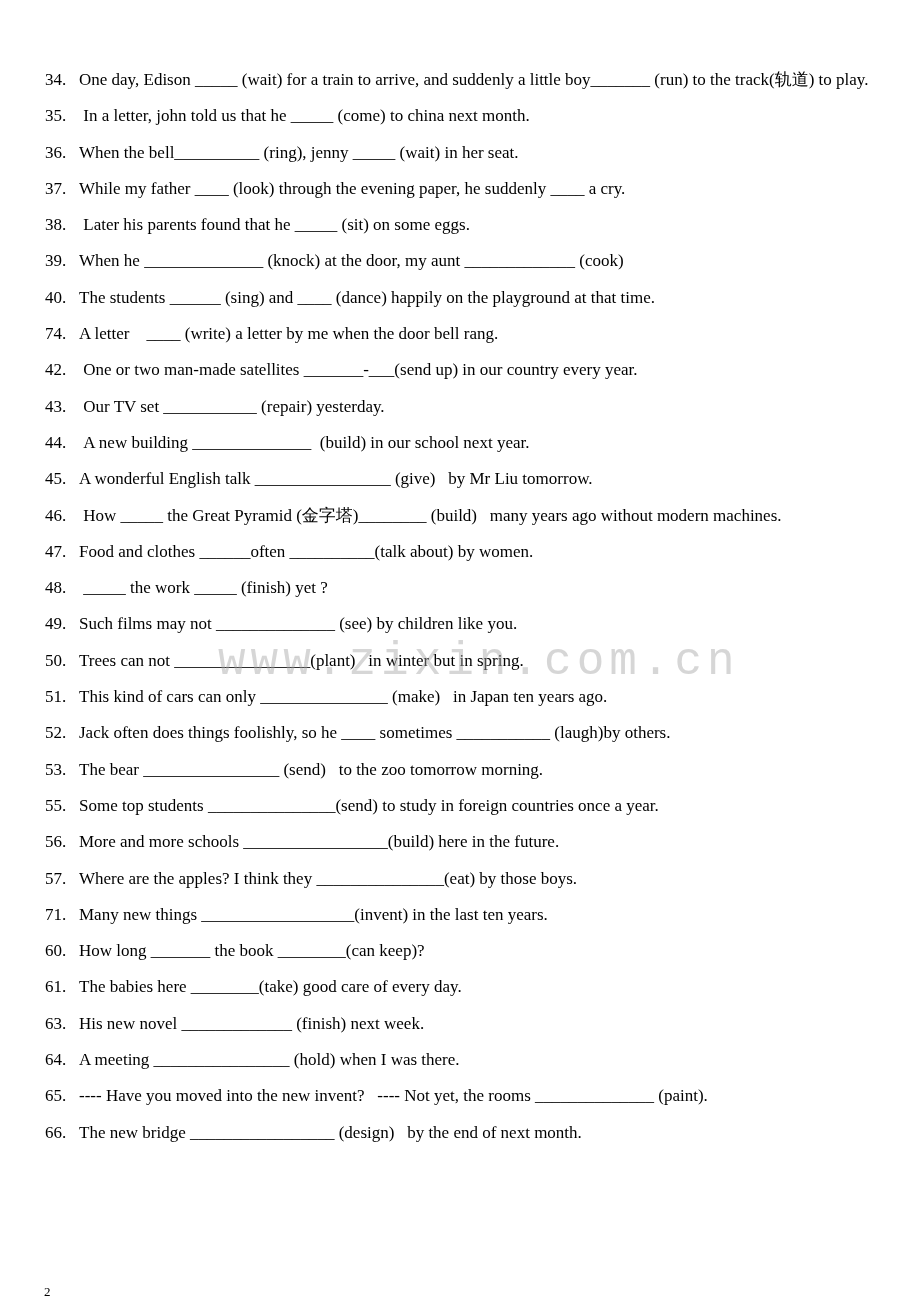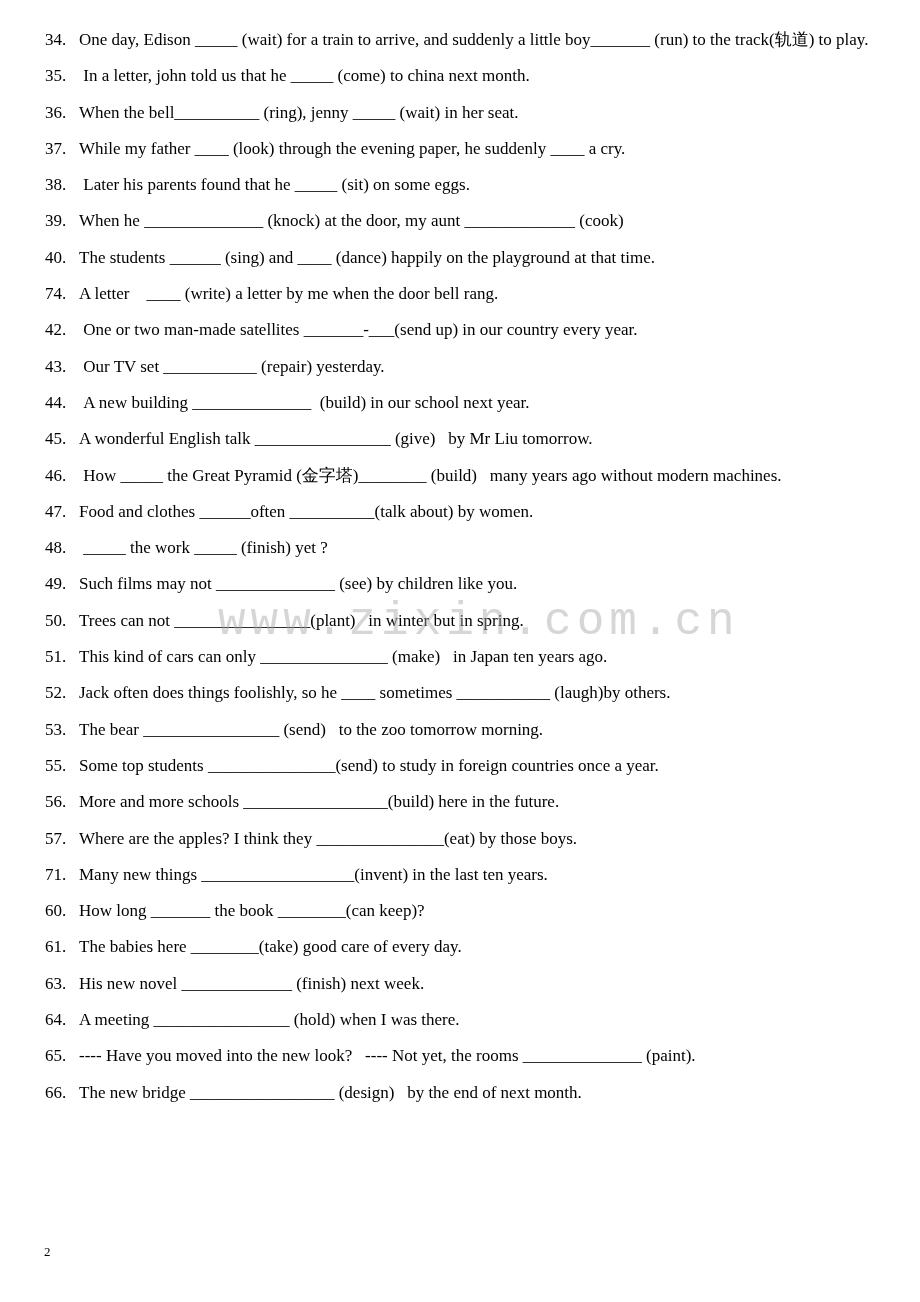--- a/index.html
+++ b/index.html
@@ -8,20 +8,21 @@
     background: #ffffff;
   }
   .page {
     position: relative;
     width: 920px;
     height: 1260px;
     background: #ffffff;
     overflow: hidden;
     font-family: "Liberation Serif", "DejaVu Serif", serif;
     color: #000000;
+    margin-top: 40px;
   }
   .questions {
     position: absolute;
     top: 22px;
     left: 45px;
     right: 28px;
   }
   .q-row {
     display: flex;
     align-items: flex-start;
@@ -202,21 +203,21 @@
     <span class="q-text">His new novel _____________ (finish) next week.</span>
   </div>
 
   <div class="q-row">
     <span class="q-num">64.</span>
     <span class="q-text">A meeting ________________ (hold) when I was there.</span>
   </div>
 
   <div class="q-row">
     <span class="q-num">65.</span>
-    <span class="q-text">---- Have you moved into the new look?   ---- Not yet, the rooms ______________ (paint).</span>
+    <span class="q-text">---- Have you moved into the new invent?   ---- Not yet, the rooms ______________ (paint).</span>
   </div>
 
   <div class="q-row">
     <span class="q-num">66.</span>
     <span class="q-text">The new bridge _________________ (design)   by the end of next month.</span>
   </div>
 </div>
   <div class="watermark">www.zixin.com.cn</div>
   <div class="page-number">2</div>
 </div>

